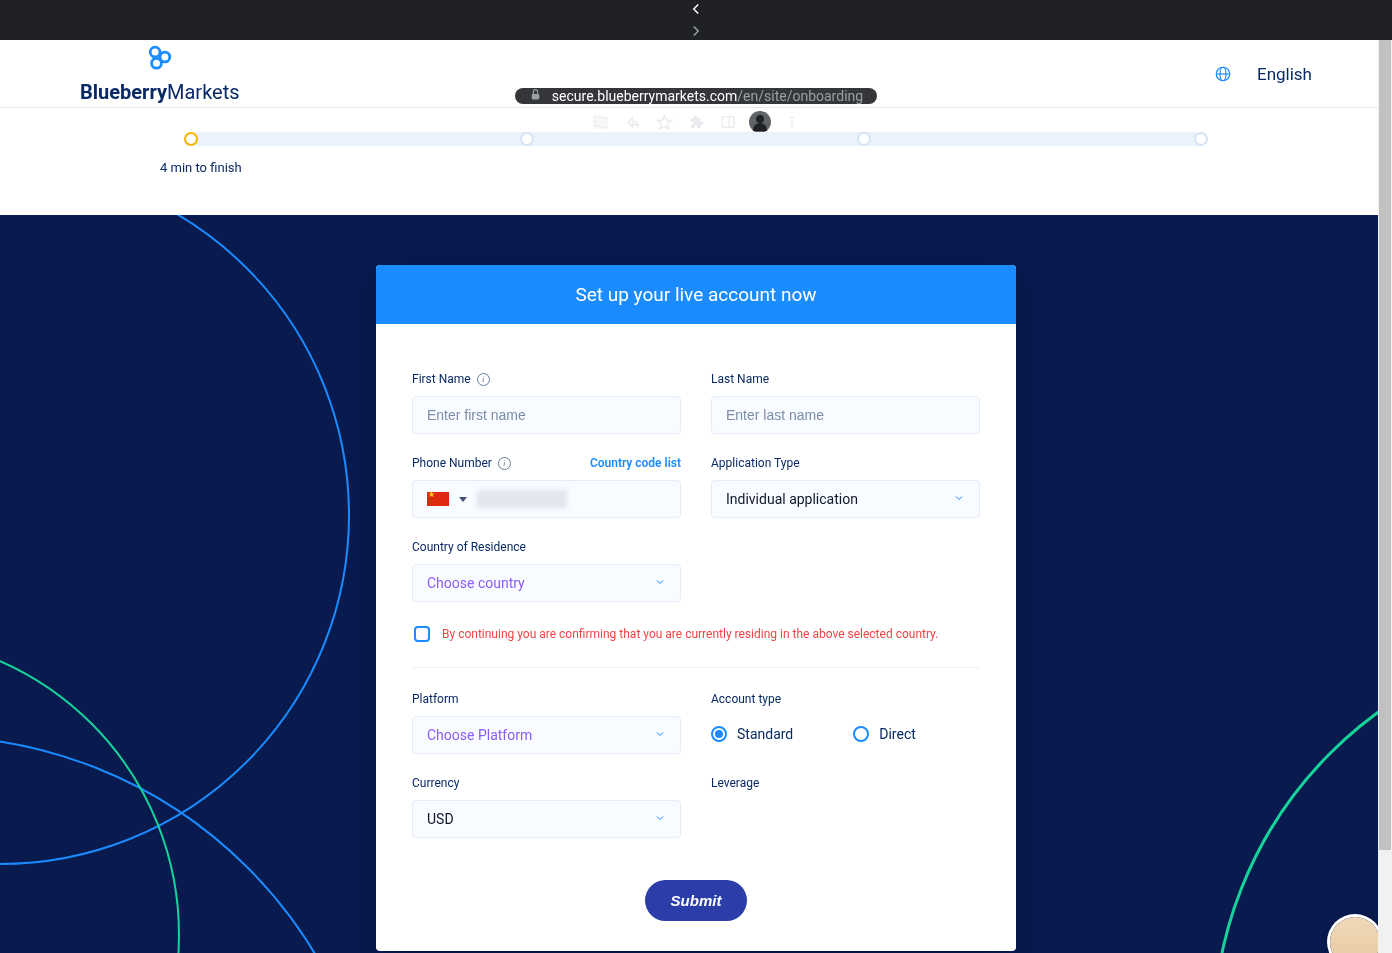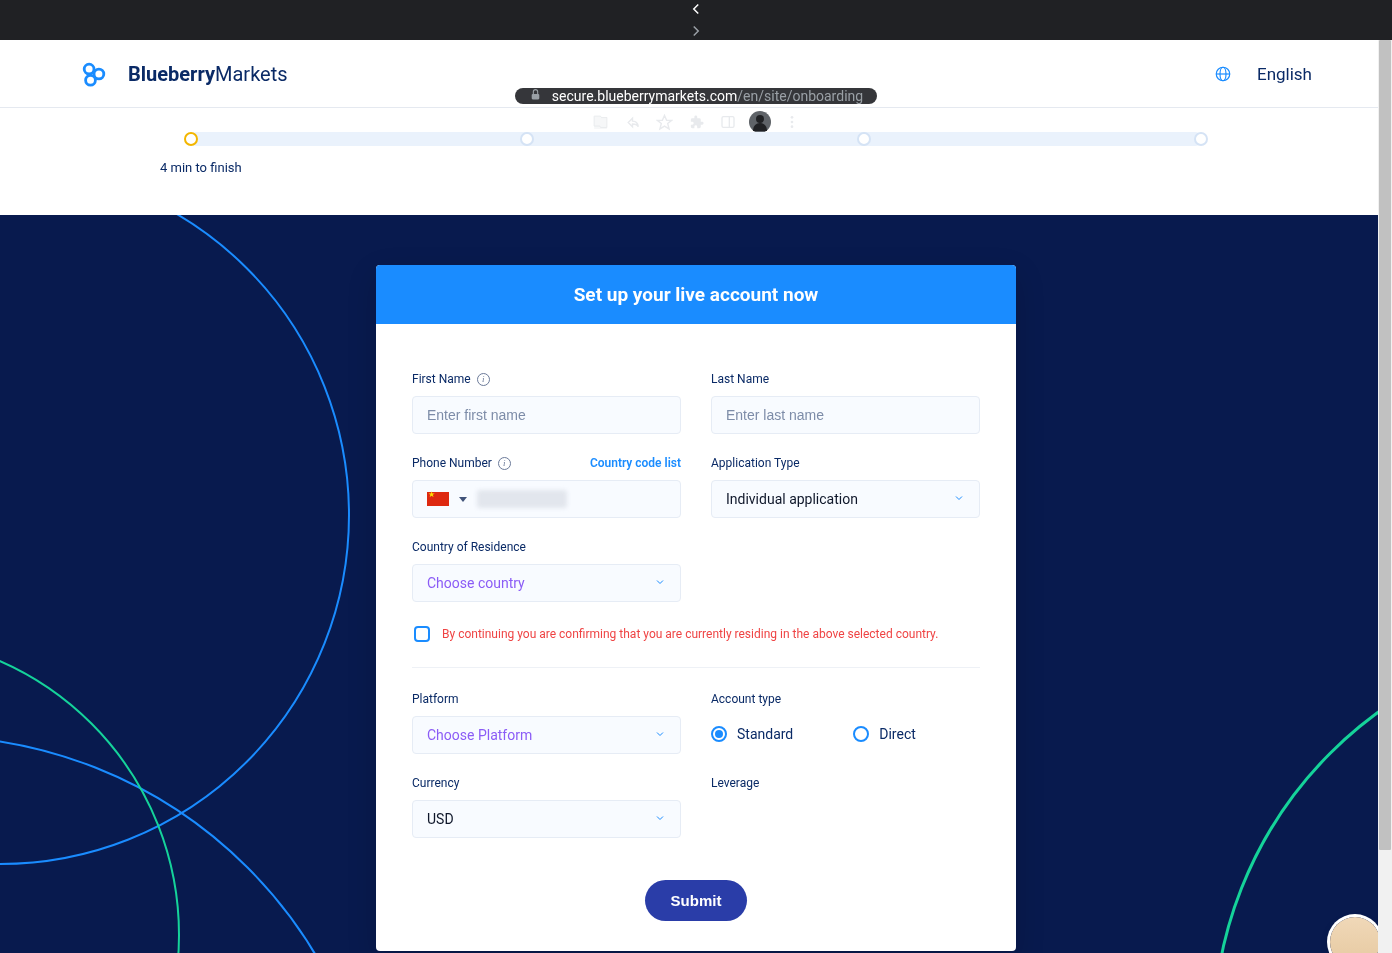--- a/index.html
+++ b/index.html
@@ -64,21 +64,21 @@
   .page {
     width:100%;
     position:relative;
   }
   .header {
     height:68px;
     border-bottom:1px solid #e5e9f0;
     display:flex; align-items:center; justify-content:space-between;
     padding:0 80px;
   }
-  .logo { display:flex; align-items:center; gap:20px; }
+  .logo { display:flex; align-items:center; gap:9px;flex-direction:column; }
   .logo-text { font-size:20px; color:#0a2a66; }
   .logo-text b { font-weight:700; }
   .lang { display:flex; align-items:center; gap:25px; color:#0a2a66; font-size:17px; cursor:pointer; }
 
   .progress-wrap {
     padding:24px 180px 40px;
   }
   .progress-bar {
     position:relative;
     height:14px;
@@ -143,21 +143,21 @@
     border-radius:4px;
     box-shadow:0 10px 30px rgba(0,0,0,0.15);
     z-index:2;
   }
   .card-header {
     background:#1a8cff;
     color:#fff;
     text-align:center;
     padding:18px;
     font-size:19px;
-    font-weight:700;
+    font-weight:400;
     border-radius:4px 4px 0 0;
   }
   .card-body {
     padding:48px 36px 30px;
   }
   .row { display:flex; gap:30px; margin-bottom:22px; }
   .col { flex:1; }
   .label {
     font-size:12px; color:#0a2a66; margin-bottom:10px;
     display:flex; align-items:center; gap:6px; justify-content:space-between;
@@ -230,21 +230,21 @@
     display:inline-block; position:relative;
   }
   .rd.on::after{
     content:""; position:absolute; inset:2px 2px; background:#1a8cff; border-radius:50%;
   }
 
   .submit-wrap { text-align:center; padding-top:20px; }
   .submit {
     background:#2a3da8; color:#fff; border:none;
     padding:12px 26px; border-radius:24px;
-    font-size:15px; font-weight:600; cursor:pointer;
+    font-size:15px; font-weight:600; cursor:pointer;font-style:italic;
   }
 
   .support-avatar {
     position:fixed; right:12px; width:50px; height:50px;
     border-radius:50%; background:linear-gradient(#f0d8b8,#e6c9a0);
     bottom:-14px;
     box-shadow:0 0 0 3px #fff, 0 4px 10px rgba(0,0,0,.3);
   }
 
   .scrollbar-track{

